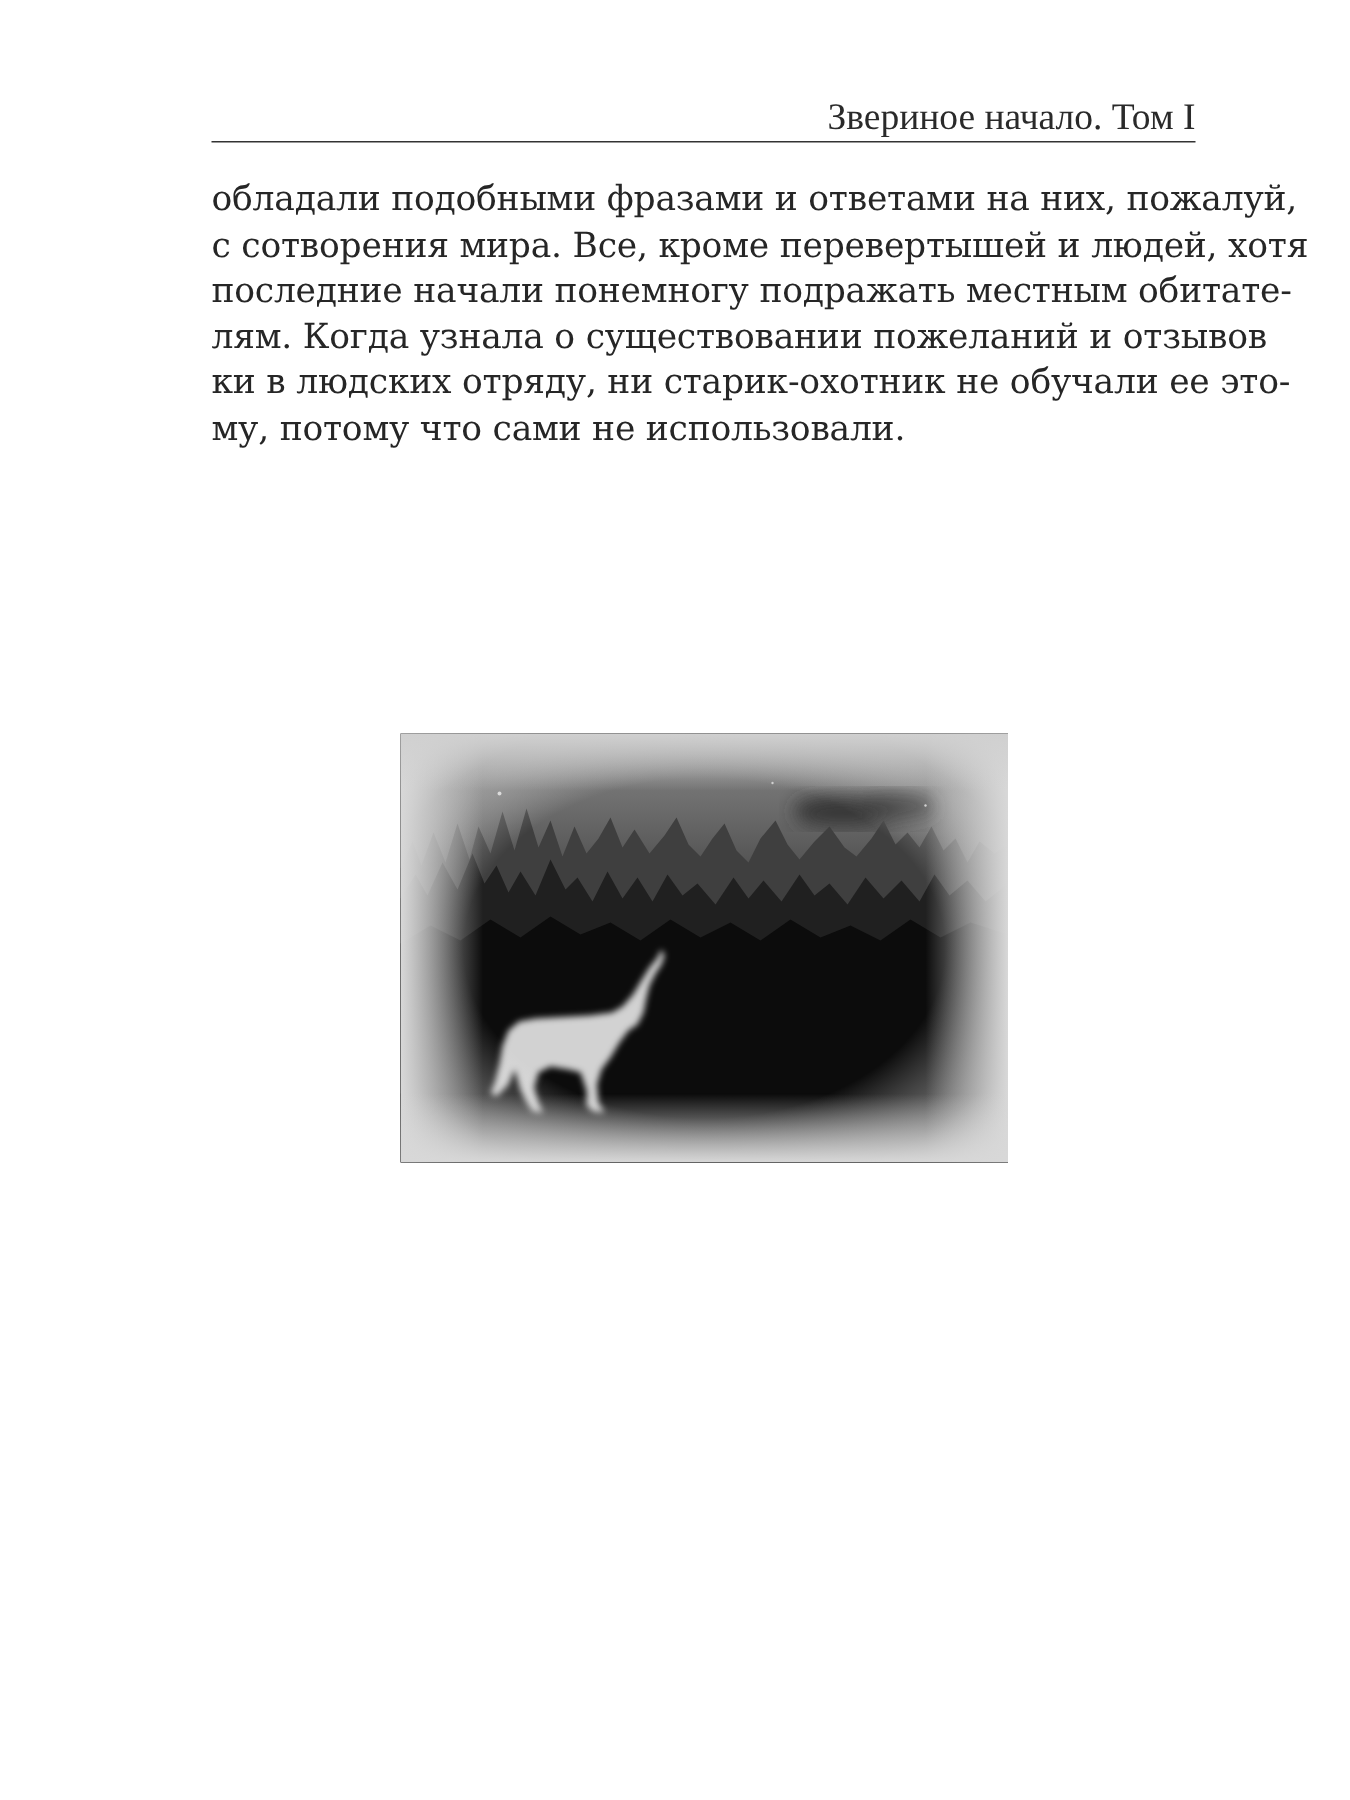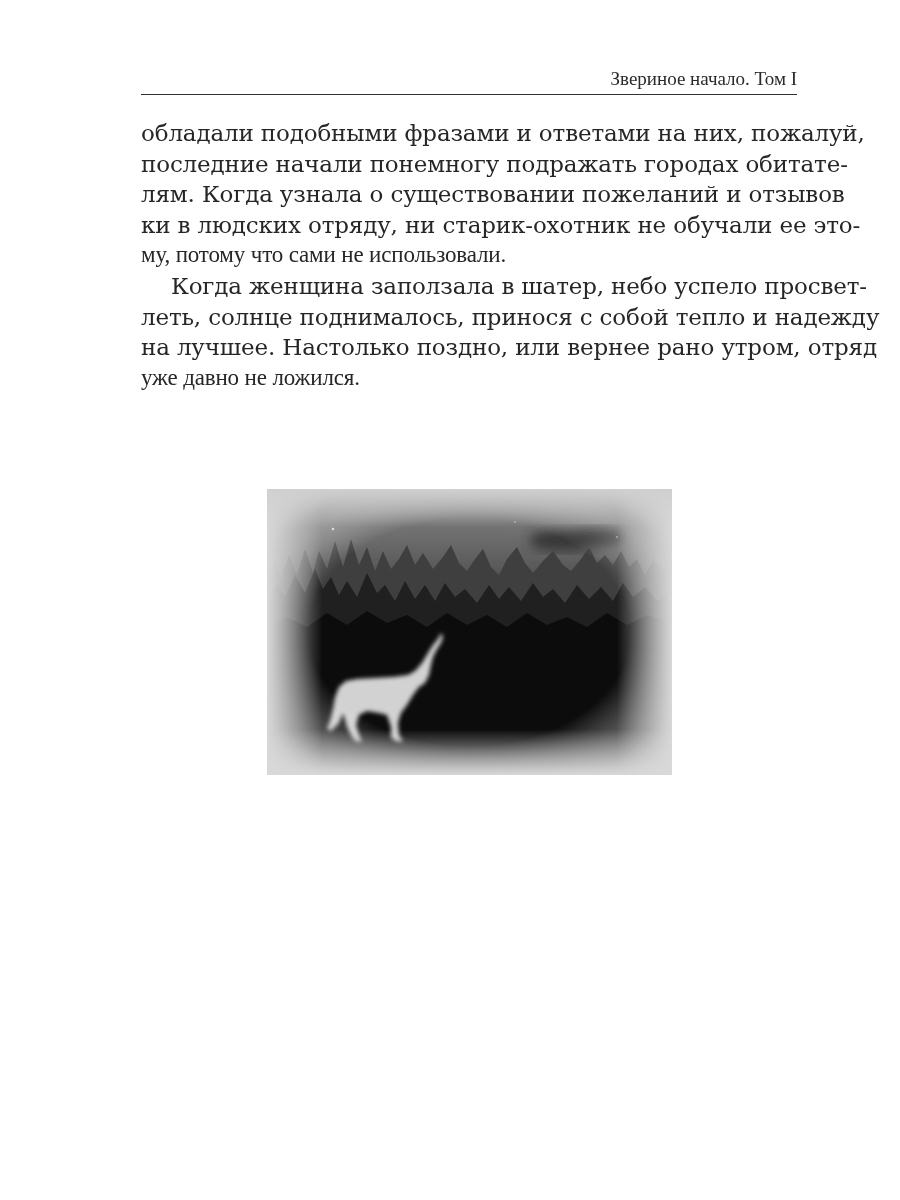--- a/index.html
+++ b/index.html
@@ -19,21 +19,21 @@
     position: absolute;
     left: 141px;
     top: 70px;
     width: 656px;
     height: 24px;
     border-bottom: 1.3px solid #333333;
     text-align: right;
   }
   .running-head span {
     font-family: "Liberation Serif", "DejaVu Serif", serif;
-    font-size: 19px;
+    font-size: 25px;
     line-height: 24px;
     color: #2a2a2a;
     position: relative;
     top: -3px;
   }
   .body-text {
     position: absolute;
     left: 141px;
     top: 118px;
     width: 656px;
@@ -48,21 +48,20 @@
     line-height: 30.6px;
     white-space: nowrap;
     text-align: justify;
     text-align-last: justify;
     letter-spacing: -0.15px;
     color: #262626;
   }
   .line.last {
     text-align: right;
     text-align-last: left;
-    font-family: Liberation Serif, serif;
   }
   .line.indent {
     text-indent: 30px;
   }
   .illustration {
     position: absolute;
     left: 267px;
     top: 489px;
     width: 405px;
     height: 286px;
@@ -76,30 +75,25 @@
 </head>
 <body>
 
 <div class="running-head">
   <span>Звериное начало. Том I</span>
 </div>
 
 <div class="body-text">
   <div class="para">
     <span class="line">обладали подобными фразами и ответами на них, пожалуй,</span>
-    <span class="line">последние начали понемногу подражать городах обитате-</span>
+    <span class="line">с сотворения мира. Все, кроме перевертышей и людей, хотя</span>
+    <span class="line">последние начали понемногу подражать местным обитате-</span>
     <span class="line">лям. Когда узнала о существовании пожеланий и отзывов</span>
     <span class="line">ки в людских отряду, ни старик-охотник не обучали ее это-</span>
     <span class="line last">му, потому что сами не использовали.</span>
-  </div>
-  <div class="para">
-    <span class="line indent">Когда женщина заползала в шатер, небо успело просвет-</span>
-    <span class="line">леть, солнце поднималось, принося с собой тепло и надежду</span>
-    <span class="line">на лучшее. Настолько поздно, или вернее рано утром, отряд</span>
-    <span class="line last">уже давно не ложился.</span>
   </div>
 </div>
 
 <div class="illustration">
   <svg width="405" height="286" viewBox="0 0 405 286" xmlns="http://www.w3.org/2000/svg">
     <defs>
       <linearGradient id="sky" x1="0" y1="0" x2="0" y2="1">
         <stop offset="0" stop-color="#8a8a8a"></stop>
         <stop offset="0.25" stop-color="#5e5e5e"></stop>
         <stop offset="0.45" stop-color="#3a3a3a"></stop>

